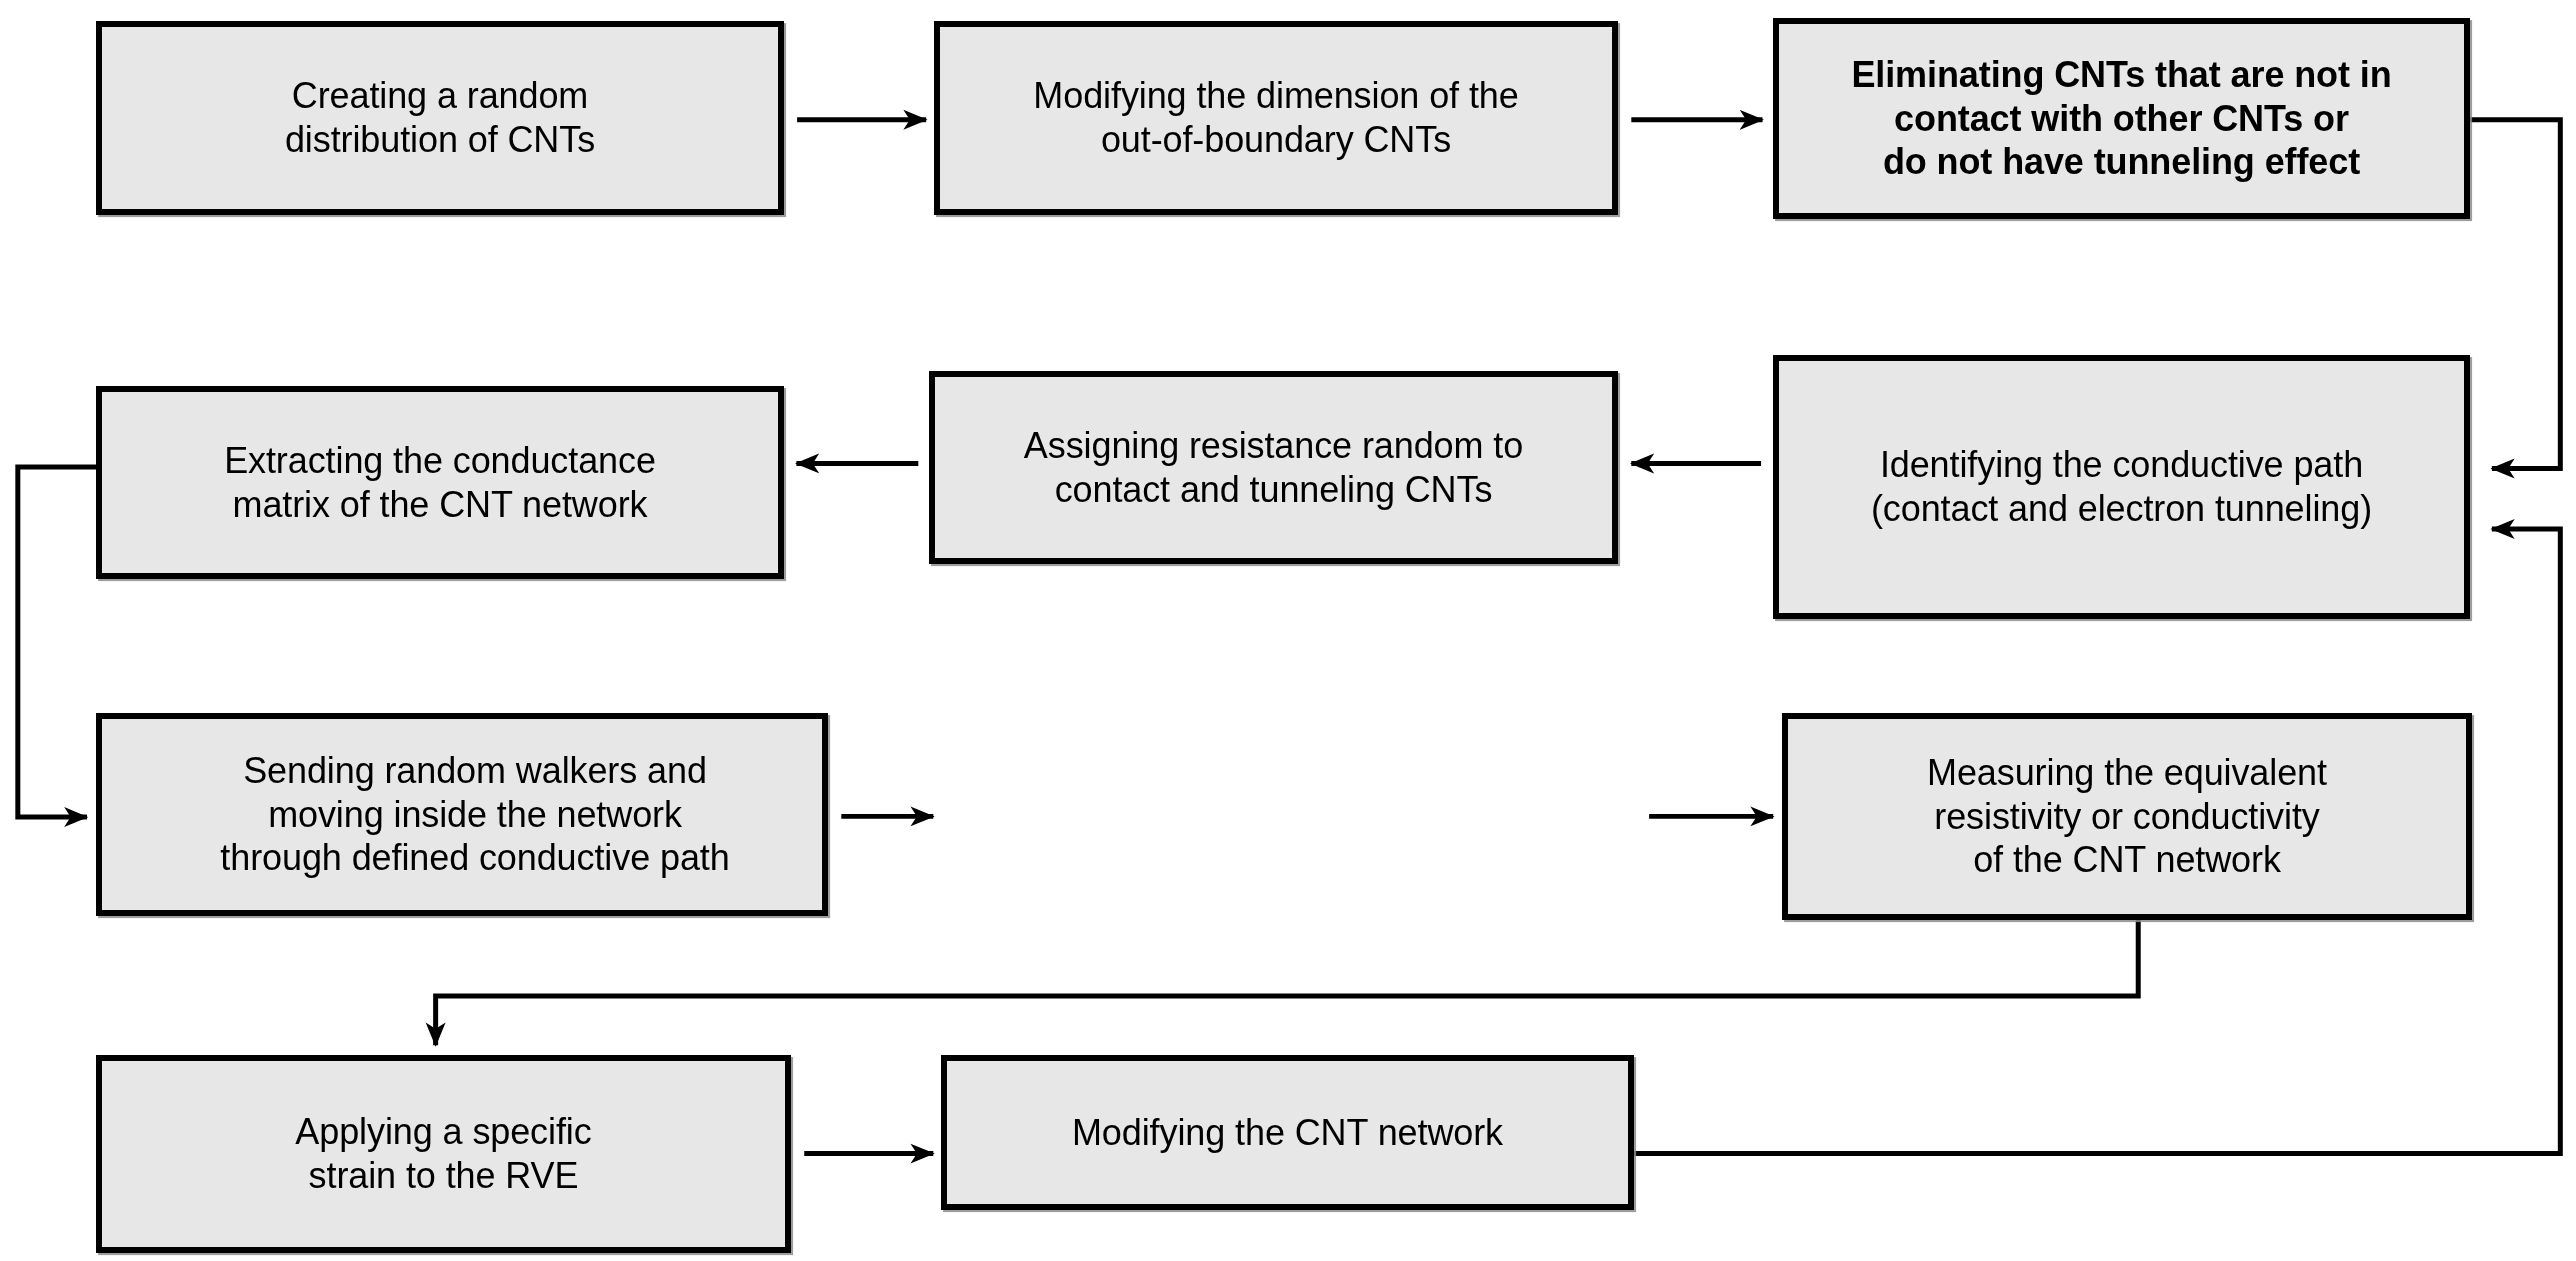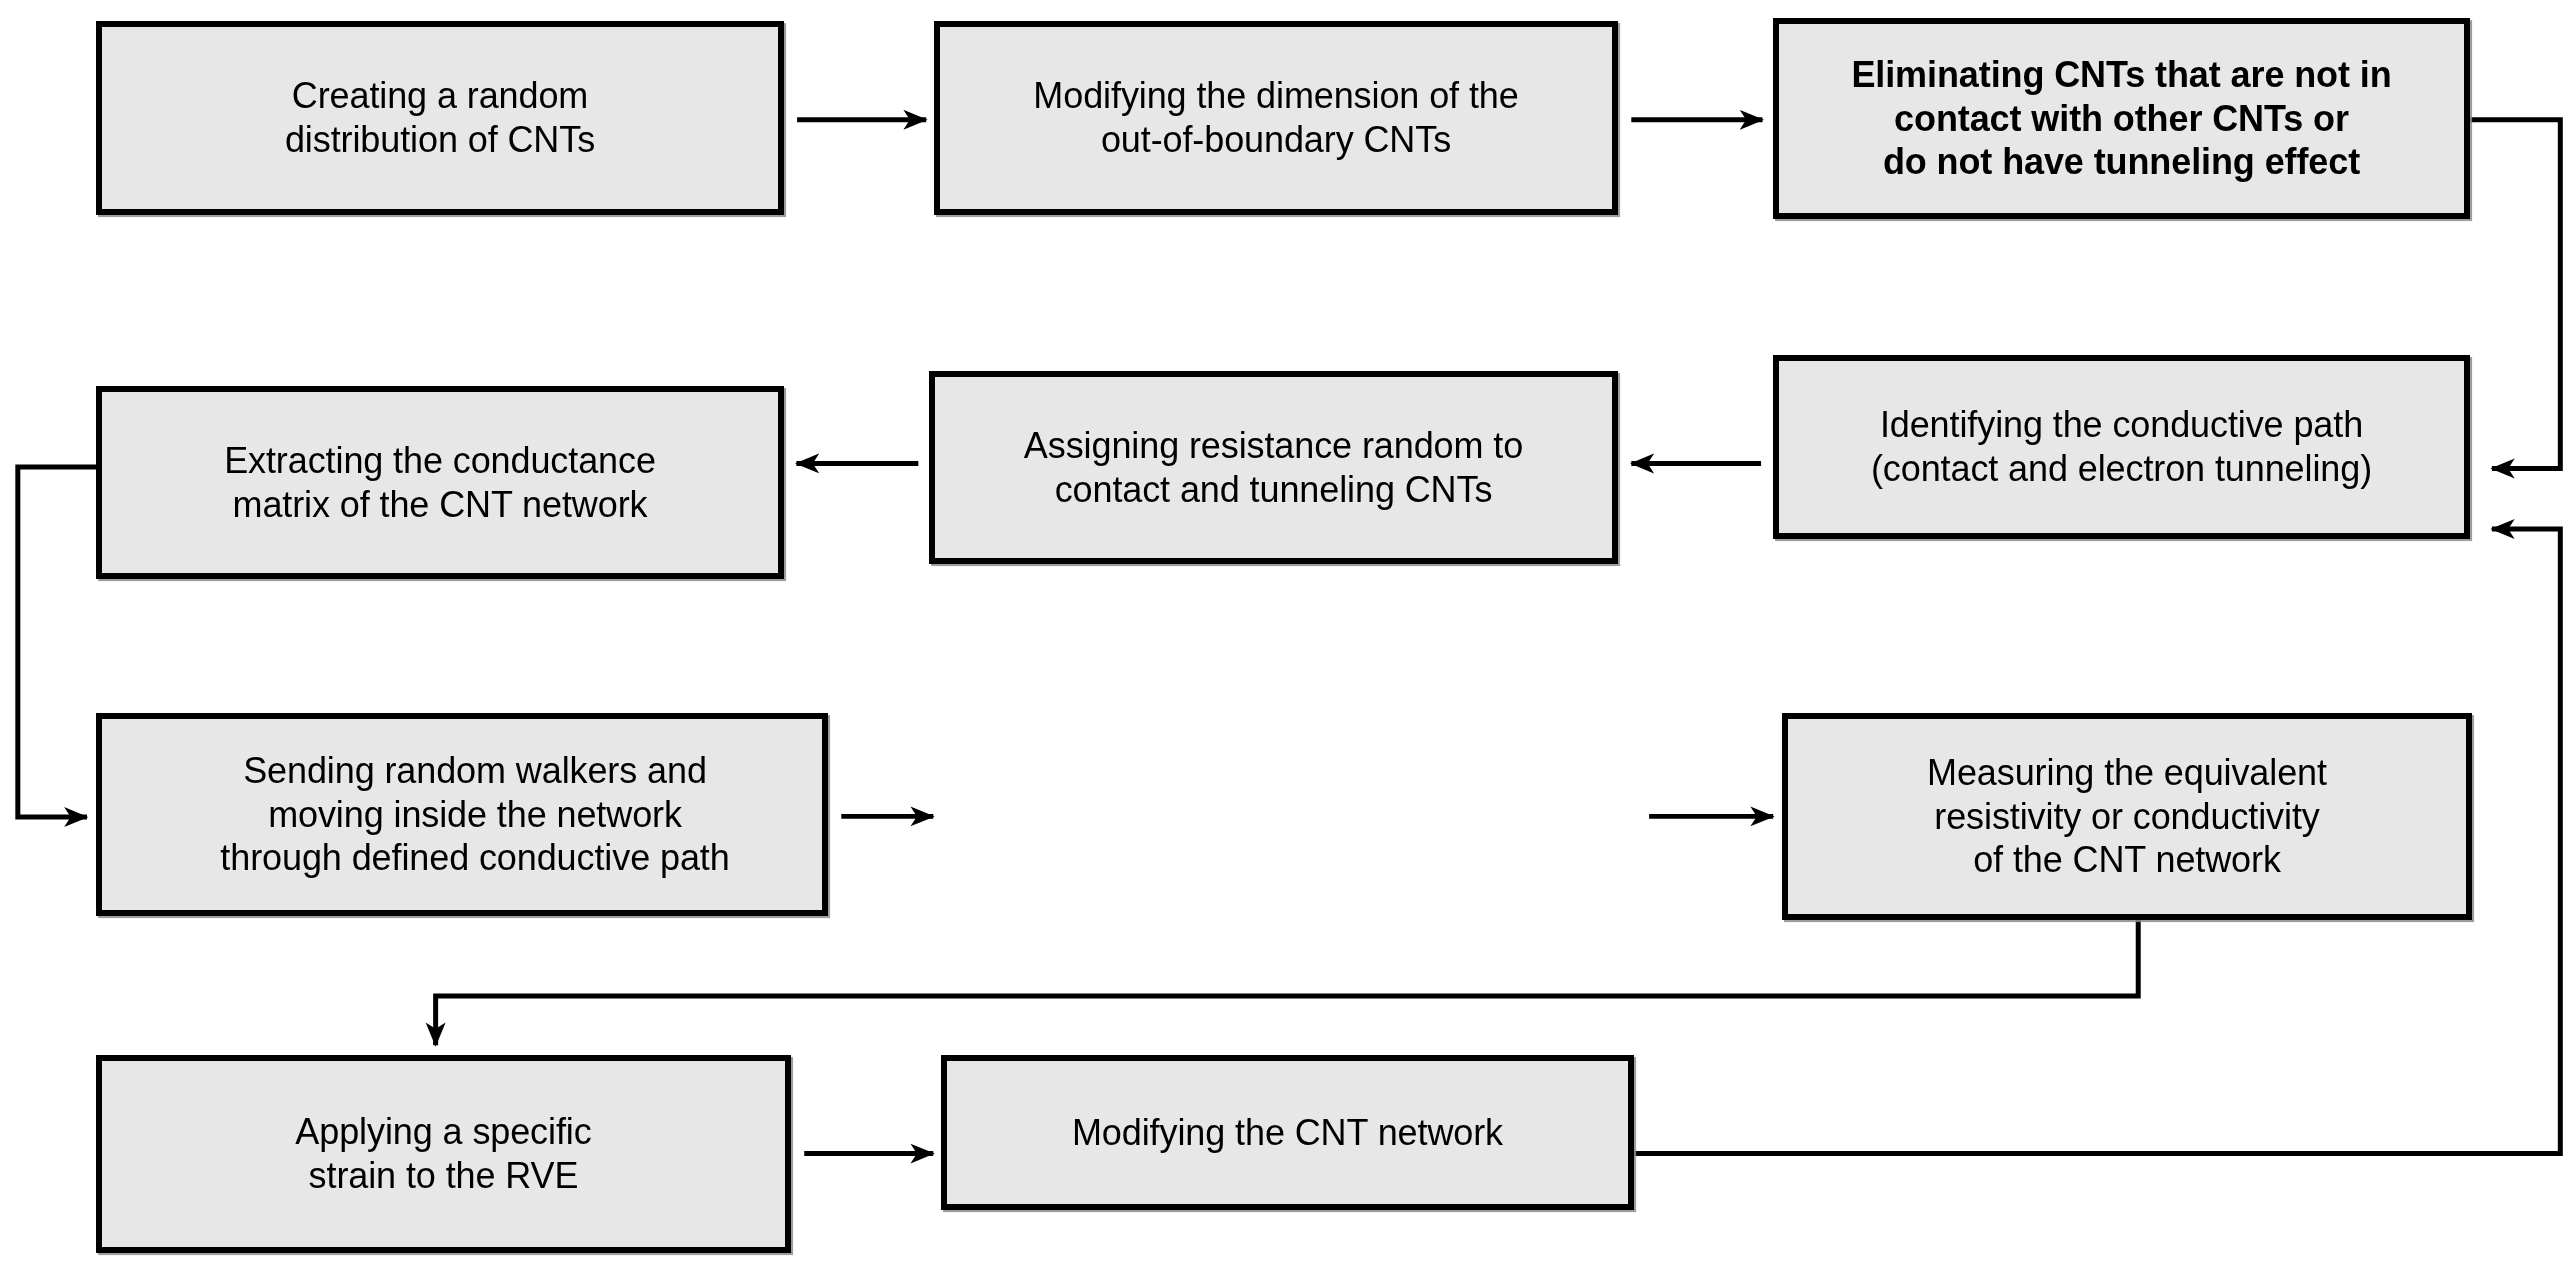--- a/index.html
+++ b/index.html
@@ -104,21 +104,21 @@
   <div class="node" style="left:96px; top:371px; width:688px; height:193px;margin-top:15px;">
     <div class="node-label">Extracting the conductance
 matrix of the CNT network</div>
   </div>
 
   <div class="node" style="left:929px; top:371px; width:689px; height:193px;">
     <div class="node-label">Assigning resistance random to
 contact and tunneling CNTs</div>
   </div>
 
-  <div class="node" style="left:1773px; top:355px; width:697px; height:184px;">
+  <div class="node" style="left:1773px; top:355px; width:697px; height:264px;">
     <div class="node-label">Identifying the conductive path
 (contact and electron tunneling)</div>
   </div>
 
   <div class="node" style="left:96px; top:713px; width:732px; height:203px;padding-left:26px;">
     <div class="node-label">Sending random walkers and
 moving inside the network
 through defined conductive path</div>
   </div>
 

